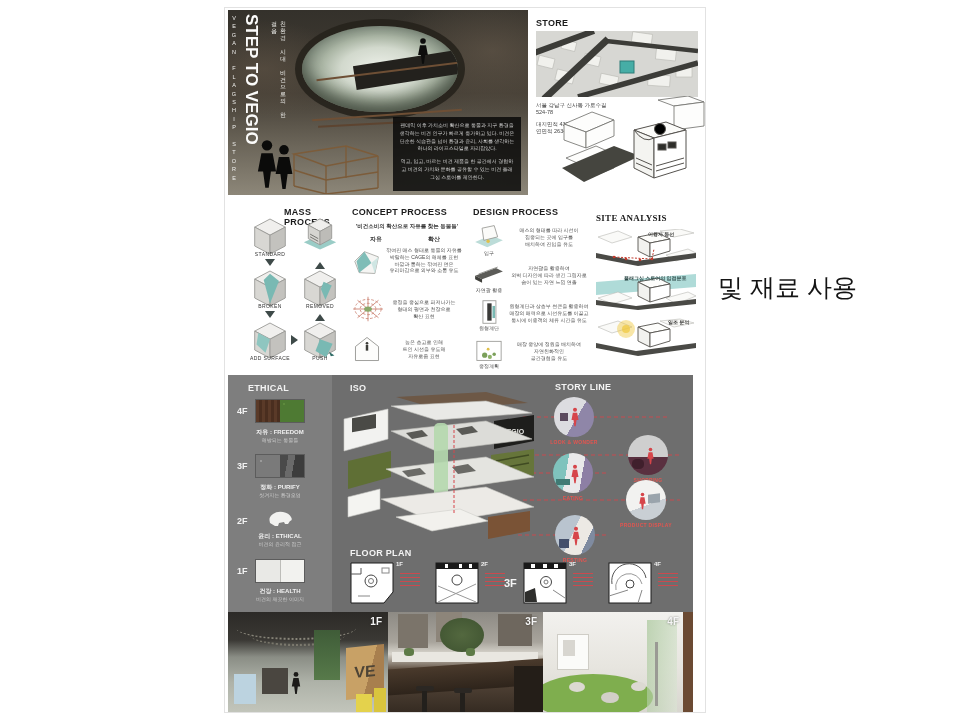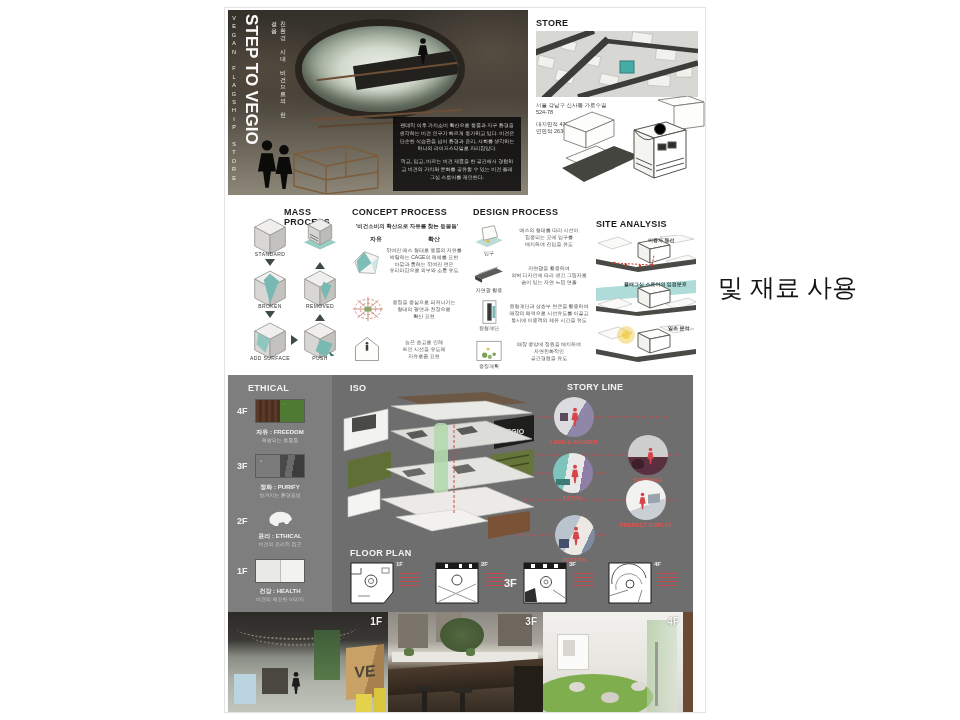--- a/index.html
+++ b/index.html
@@ -319,21 +319,21 @@
 동시에 이용객의 체류 시간을 유도</div>
         <svg class="abs" style="left:2px;top:142px;width:32px;height:26px;">
             <use href="#d-icon4"></use>
           </svg>
         <div class="cap abs" style="left:0;top:168px;width:36px;">중정계획</div>
         <div class="cap abs" style="left:38px;top:146px;width:80px;">매장 중앙에 정원을 배치하여
 자연친화적인
 공간경험을 유도</div>
       </div>
 
-      <div class="abs" style="left:366px;top:12px;width:108px;height:180px;">
+      <div class="abs" style="left:366px;top:6px;width:108px;height:180px;font-family:Liberation Serif, serif;">
         <div class="hdr abs" style="left:2px;top:12px;">SITE ANALYSIS</div>
         <svg class="abs" style="left:2px;top:28px;" width="100" height="37" viewBox="0 0 100 37">
           <g fill="#fafaf8" stroke="#b8b8b4" stroke-width=".6">
             <polygon points="2,8 22,2 36,8 16,14"></polygon>
               <polygon points="64,2 84,0 98,4 78,8"></polygon>
               <polygon points="70,26 92,20 100,24 80,32"></polygon>
           </g>
           <polygon points="0,24 40,32 100,24 100,29 42,37 0,29" fill="#4a4a46"></polygon>
           <g fill="none" stroke="#55524e" stroke-width=".9">
             <polygon points="42,8 62,4 74,10 54,14" fill="#fdfdfb"></polygon>
@@ -454,21 +454,21 @@
           </g>
         <rect x="98" y="34" width="14" height="88" rx="5" fill="#b5d8ae" opacity=".9"></rect>
         <circle cx="105" cy="120" r="8" fill="#2c2c2a"></circle>
         <polygon points="45,110 150,98 198,118 100,134" fill="#eceae6" stroke="#c5c5c0" stroke-width=".6"></polygon>
         <polygon points="60,128 124,120 152,132 96,142" fill="#f2f1ed" stroke="#cfcfca" stroke-width=".6"></polygon>
         <polygon points="152,128 194,122 194,142 152,150" fill="#7a5336"></polygon>
         <polygon points="12,108 44,100 44,120 12,128" fill="#f4f4f1" stroke="#c6c6c2" stroke-width=".6"></polygon>
         <line x1="118" y1="36" x2="118" y2="124" stroke="#d6454a" stroke-width="1" stroke-dasharray="3 2"></line>
       </svg>
 
-      <div class="whdr abs" style="left:327px;top:7px;margin-left:12px;">STORY LINE</div>
+      <div class="whdr abs" style="left:327px;top:7px;">STORY LINE</div>
 
       <div class="scene" style="left:326px;top:22px;background:linear-gradient(120deg,#dcdce0 55%,#8f86a8 55%);">
         <svg class="fig" style="left:16px;top:10px;width:10px;height:20px;">
             <use href="#fig" fill="#d6454a"></use>
           </svg>
         <div class="abs" style="left:6px;top:16px;width:8px;height:8px;background:#5b4a5e;"></div>
       </div>
       <div class="scenecap" style="left:311px;top:64px;">LOOK &amp; WONDER</div>
 
       <div class="scene" style="left:400px;top:60px;background:linear-gradient(#cfcfcf 55%,#5a3040 55%);">

